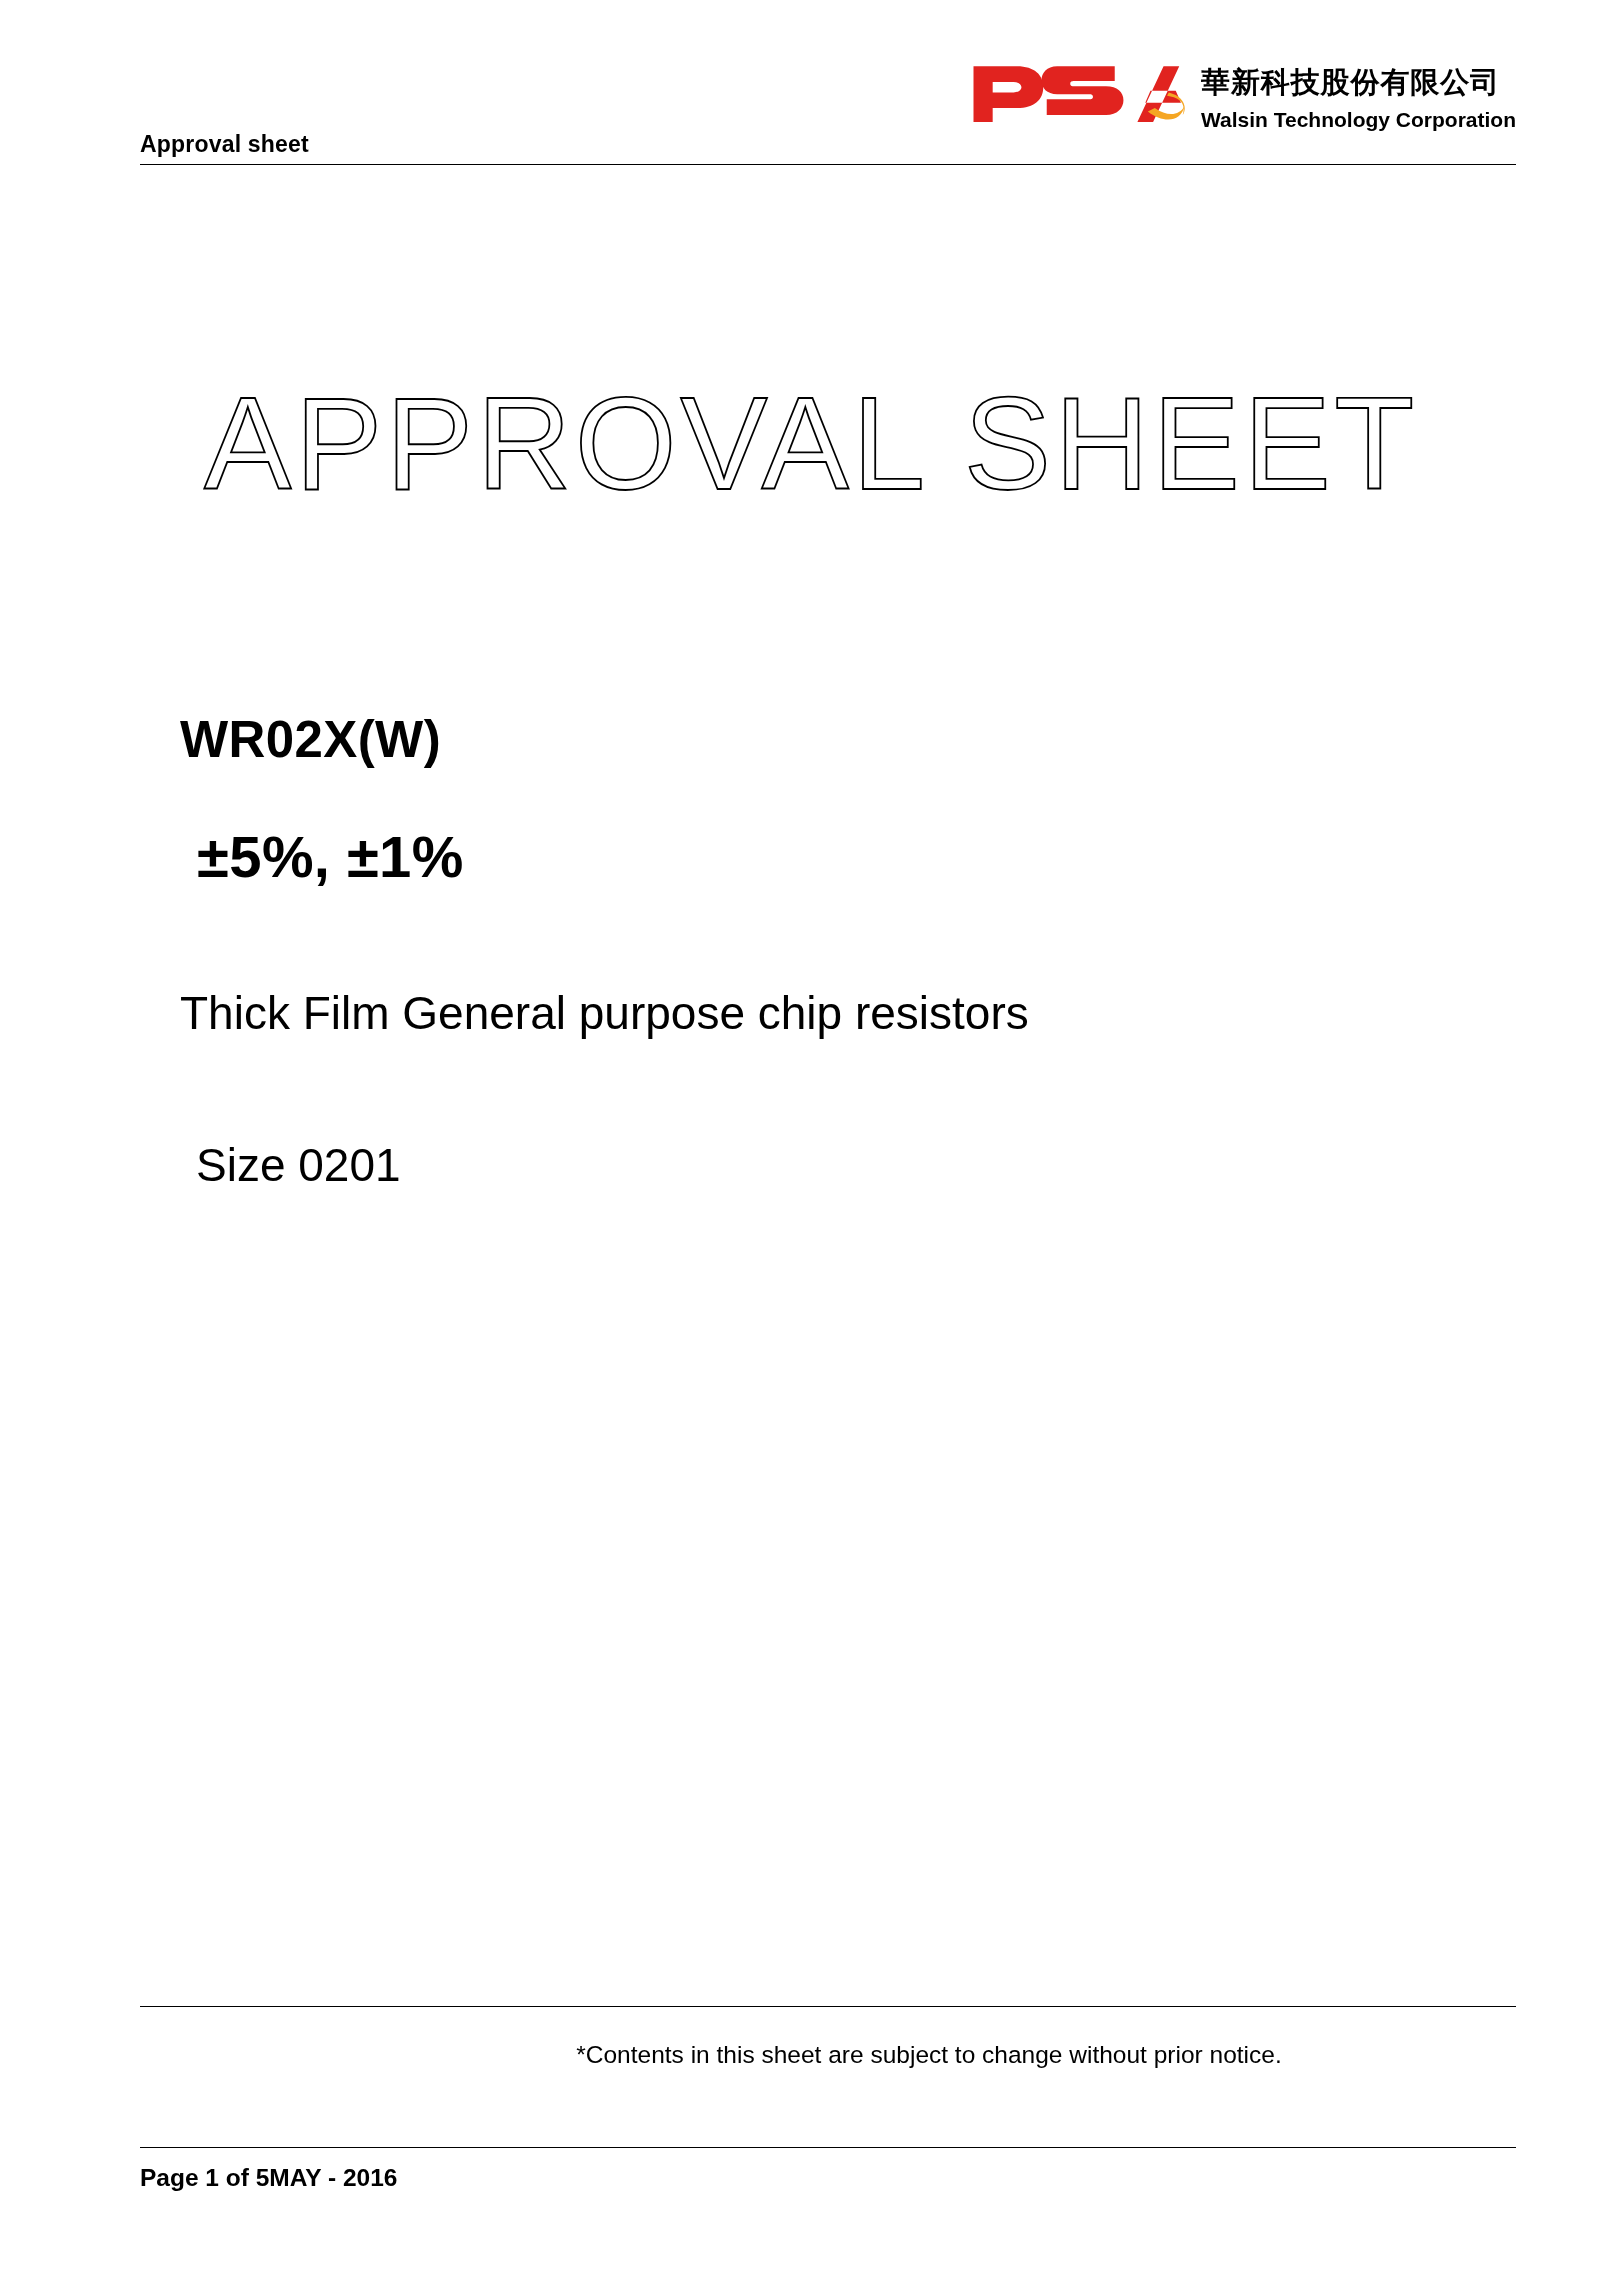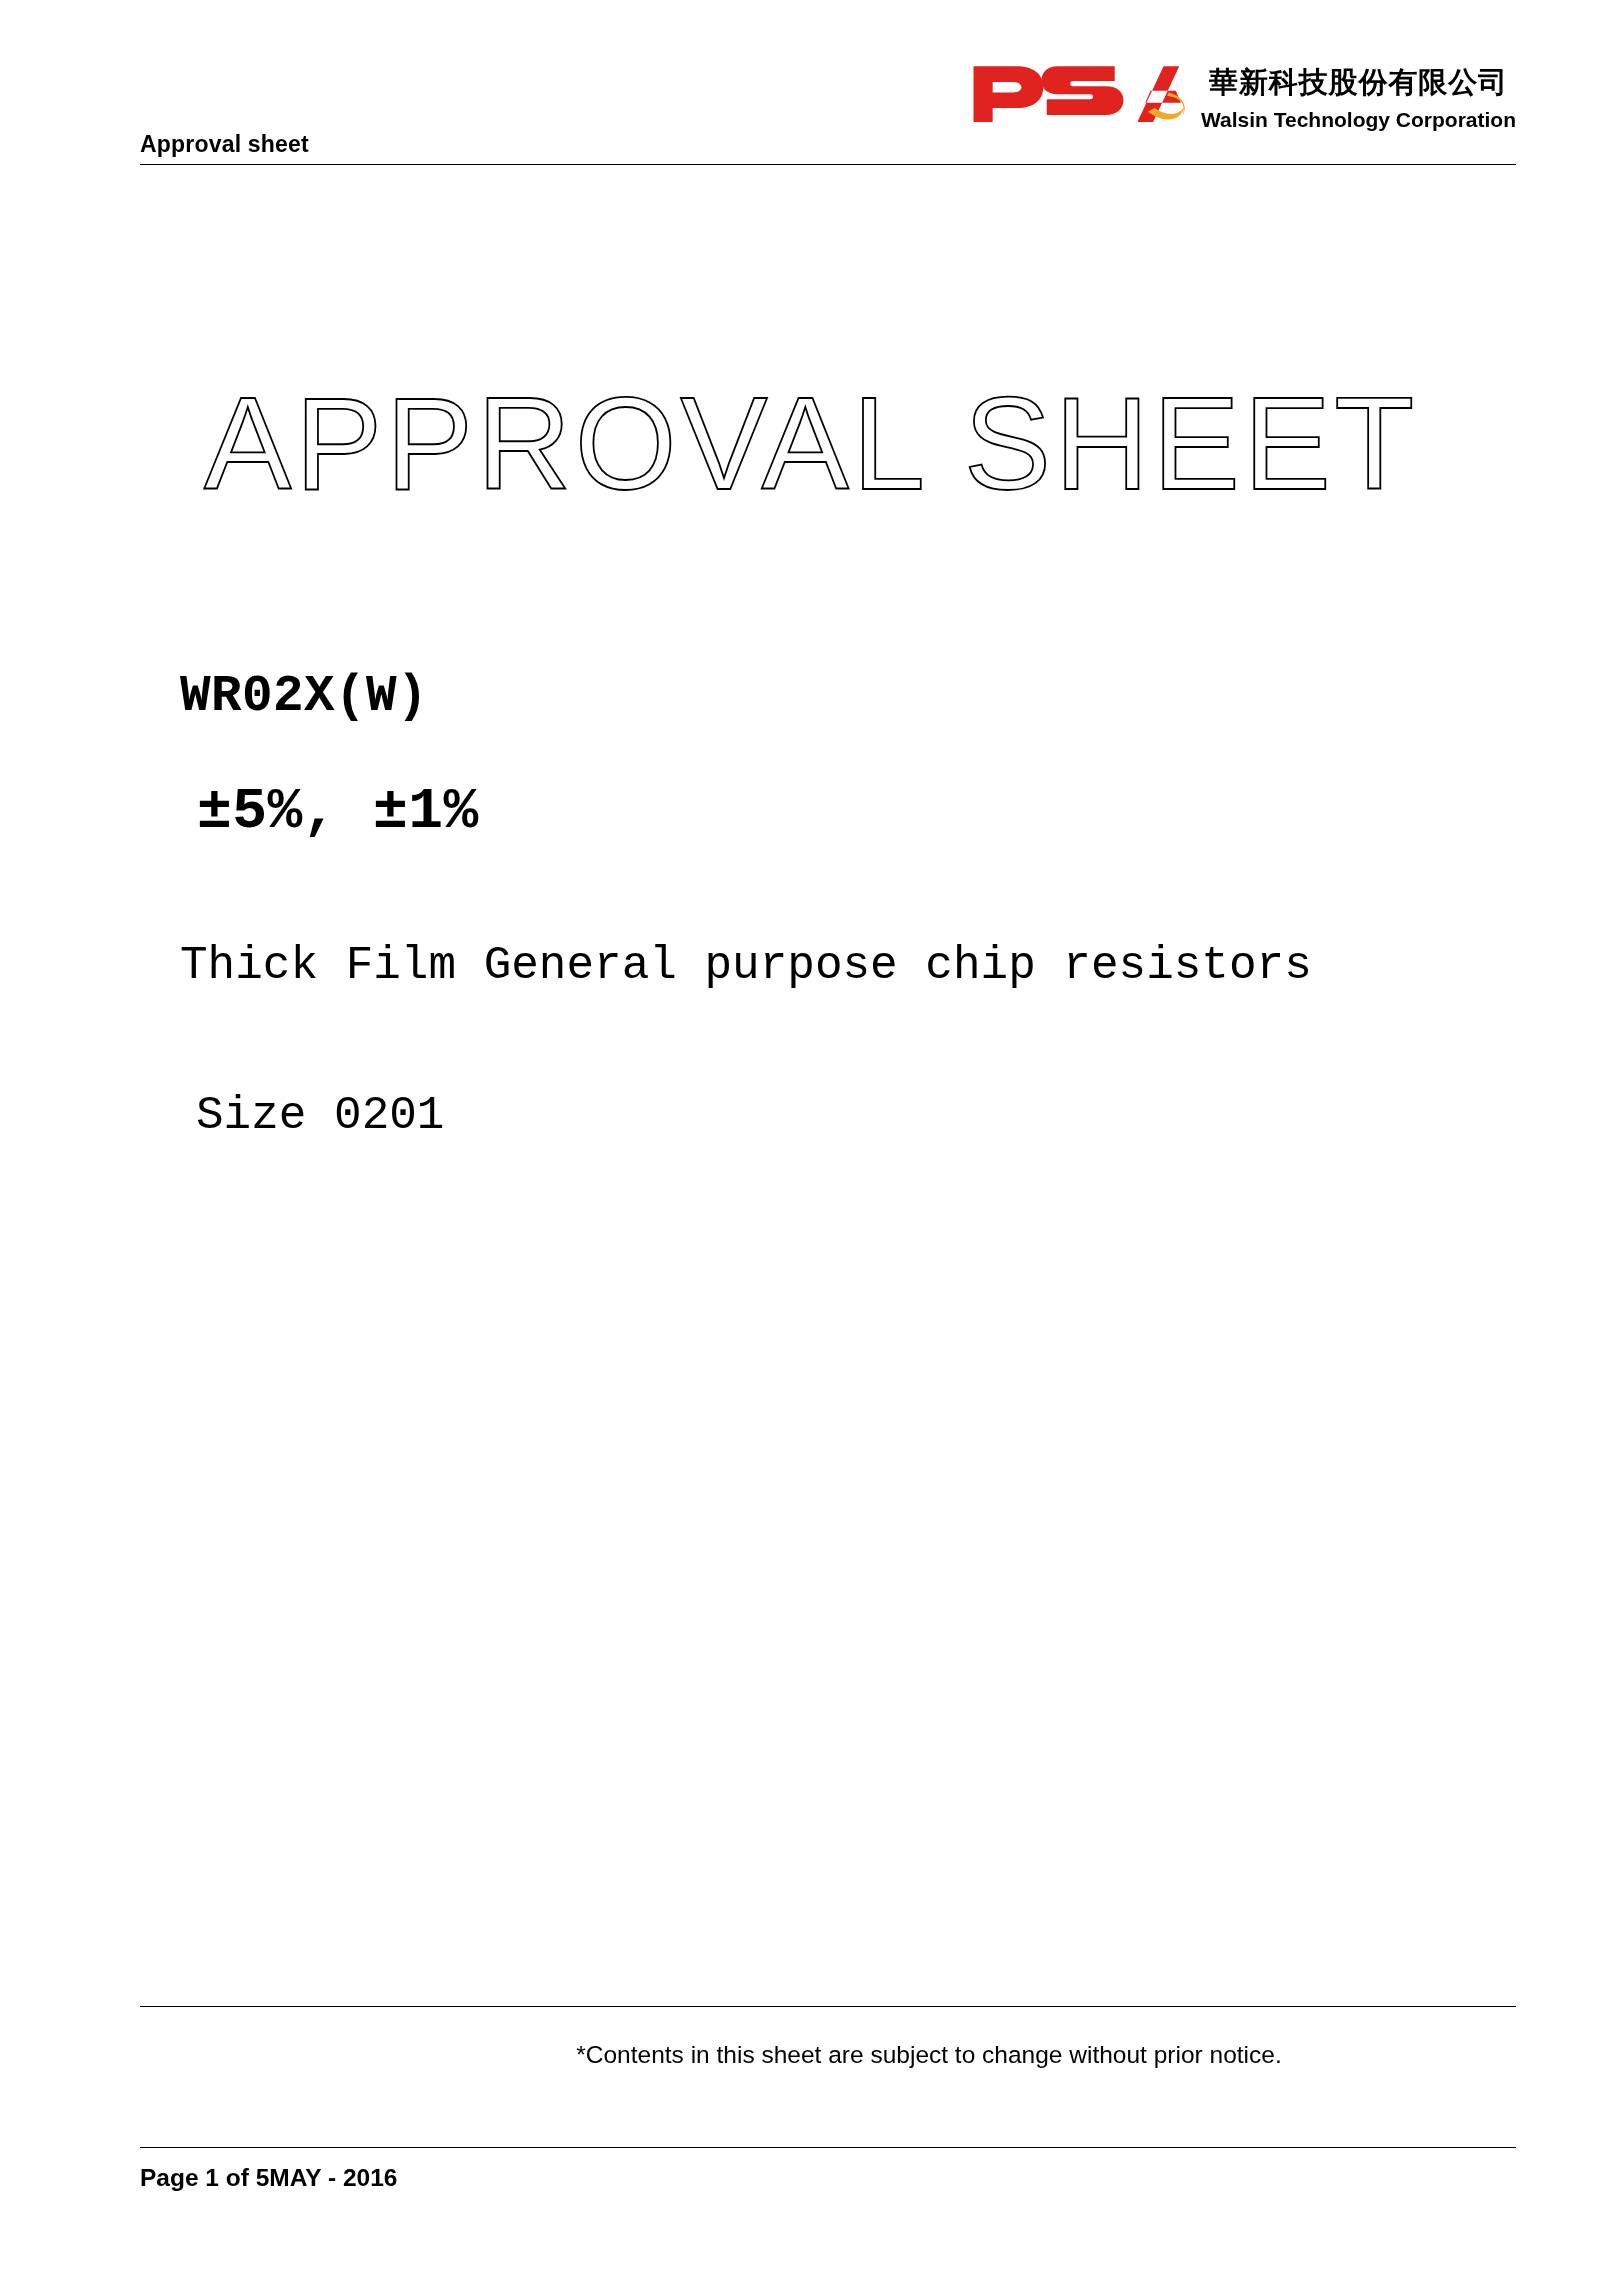--- a/index.html
+++ b/index.html
@@ -45,21 +45,20 @@
     font-weight: bold;
     letter-spacing: 0.2px;
   }
   .header-right {
     position: absolute;
     right: 0;
     top: 0;
     display: flex;
     align-items: flex-start;
     gap: 16px;
-    text-align: center;
   }
   .logo {
     position: relative;
     width: 219px;
     height: 68px;
   }
   .logo svg { display: block; }
   .brand-lines {
     padding-top: 5.3px;
   }
@@ -92,23 +91,22 @@
     color: transparent;
     -webkit-text-stroke: 1.8px #000;
     font-family: "Liberation Sans", sans-serif;
     white-space: nowrap;
   }
 
   
   .body-block {
     position: absolute;
     left: 180px;
-    top: 668px;
+    top: 710px;
     width: 1314px;
-    font-family: Liberation Mono, monospace;
   }
   .line-model {
     font-size: 51px;
     font-weight: bold;
     margin: 0 0 54px 0;
     letter-spacing: 0.4px;
   }
   .line-tol {
     font-size: 58px;
     font-weight: bold;

